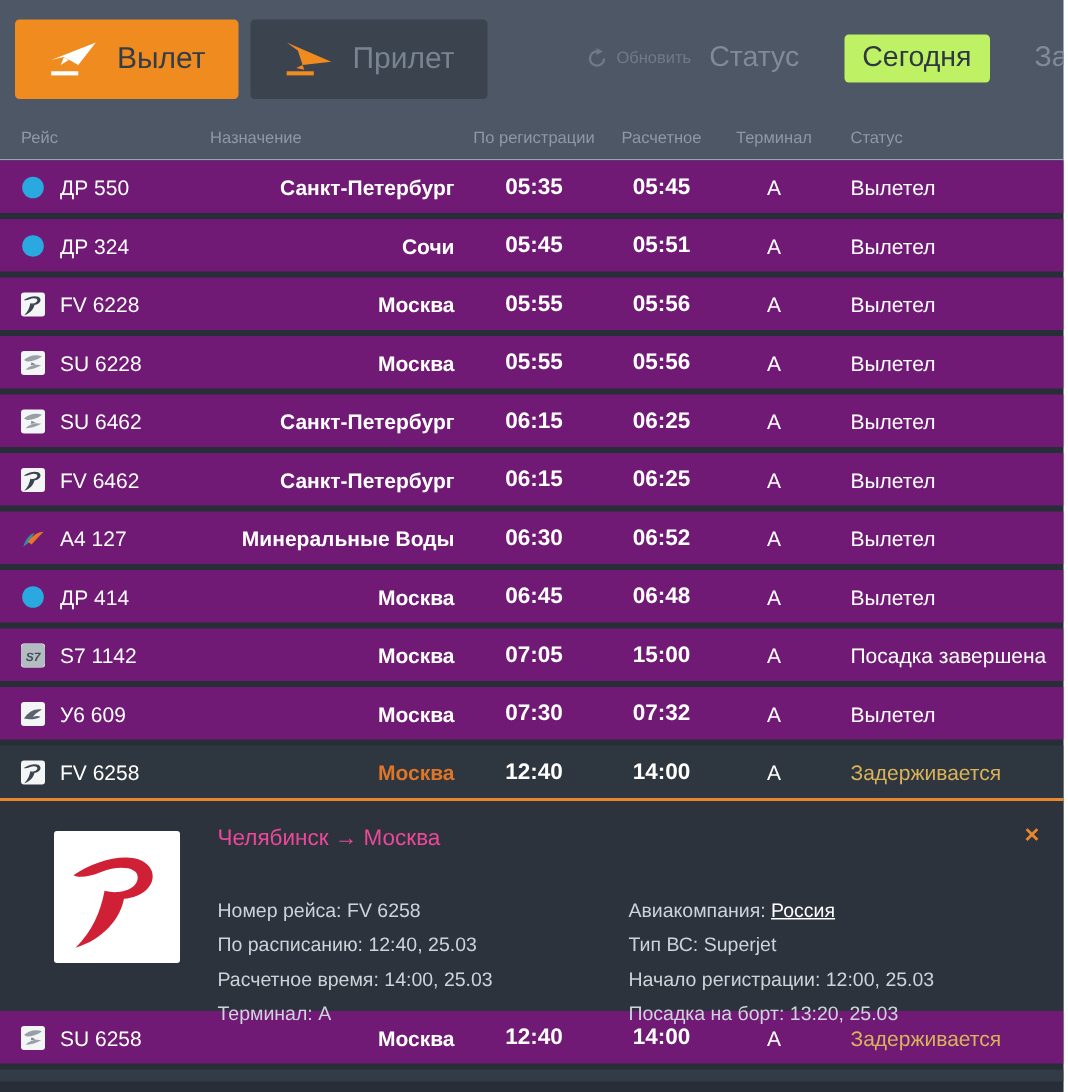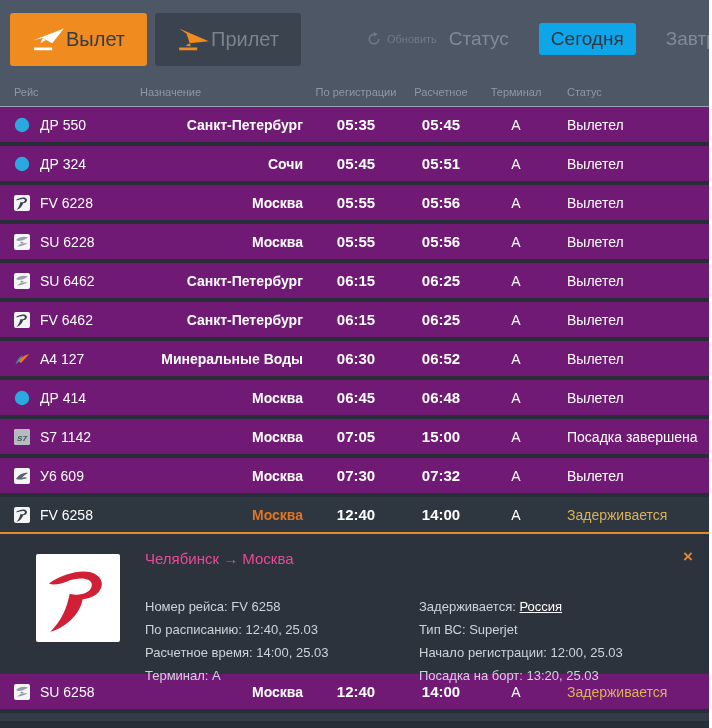--- a/index.html
+++ b/index.html
@@ -4,34 +4,34 @@
 <style>
   * { margin:0; padding:0; box-sizing:border-box; }
   html,body { width:712px; height:728px; overflow:hidden; }
   body { font-family:"Liberation Sans","DejaVu Sans",sans-serif; }
   .app {
     position:relative; width:712px; height:728px;
     background:#4d5765; border-right:3px solid #ffffff; overflow:hidden;
   }
   
   .topbar { height:78px; display:flex; align-items:center; padding:0 14px 0 10px; }
-  .tab { display:flex; align-items:center; height:53px; padding:0 22px;
+  .tab { display:flex; align-items:center; gap:12px; height:53px; padding:0 22px;
          border-radius:3px; cursor:pointer; }
   .tab svg { width:34px; height:26px; }
   .tab-label { font-size:20px; }
   .tab.active { background:#ef8b1f; }
   .tab.active .tab-label { color:#343d47; font-weight:400; }
   .tab.inactive { background:#3a434e; margin-left:8px; }
   .tab.inactive .tab-label { color:#78848f; }
   .refresh { display:flex; align-items:center; gap:6px; color:#6f7b87;
              margin-left:66px; font-size:11px; cursor:pointer; }
   .refresh svg { width:14px; height:14px; }
   .days { display:flex; align-items:center; margin-left:auto; gap:18px; }
   .day { font-size:19px; color:#7f8b97; cursor:pointer; padding:5px 12px; border-radius:3px; }
-  .day.selected { background:#0ea5e9; color:#2f3742; }
+  .day.selected { background:#bef264; color:#2f3742; }
   
   .grid-cols { display:grid; grid-template-columns:126px 163px 106px 64px 86px 1fr; align-items:center; }
   .thead { height:29px; padding-left:14px; color:#8d99a5; font-size:11px;
            border-bottom:1px solid #98a3af; }
   .thead .c { white-space:nowrap; }
   .c-center { text-align:center; }
   .c-status { padding-left:8px; }
   .tbody { background:#272e37; height:621px; }
   .row { height:35px; margin-bottom:4px; background:#701a75; padding-left:14px;
          color:#ffffff; cursor:pointer; overflow:hidden; }
@@ -308,21 +308,21 @@
       <div class="detail-content">
         <div class="detail-title">Челябинск → Москва</div>
         <div class="detail-cols">
           <div class="detail-col left">
             <div class="detail-line"><span>Номер рейса:</span> <span>FV 6258</span></div>
             <div class="detail-line"><span>По расписанию:</span> <span>12:40, 25.03</span></div>
             <div class="detail-line"><span>Расчетное время:</span> <span>14:00, 25.03</span></div>
             <div class="detail-line"><span>Терминал:</span> <span>A</span></div>
           </div>
           <div class="detail-col right">
-            <div class="detail-line"><span>Задерживается:</span> <a class="detail-link">Россия</a></div>
+            <div class="detail-line"><span>Авиакомпания:</span> <a class="detail-link">Россия</a></div>
             <div class="detail-line"><span>Тип ВС:</span> <span>Superjet</span></div>
             <div class="detail-line"><span>Начало регистрации:</span> <span>12:00, 25.03</span></div>
             <div class="detail-line"><span>Посадка на борт:</span> <span>13:20, 25.03</span></div>
           </div>
         </div>
       </div>
       <span class="close-btn">×</span>
     </section>
 
     <div id="rows-bottom">

